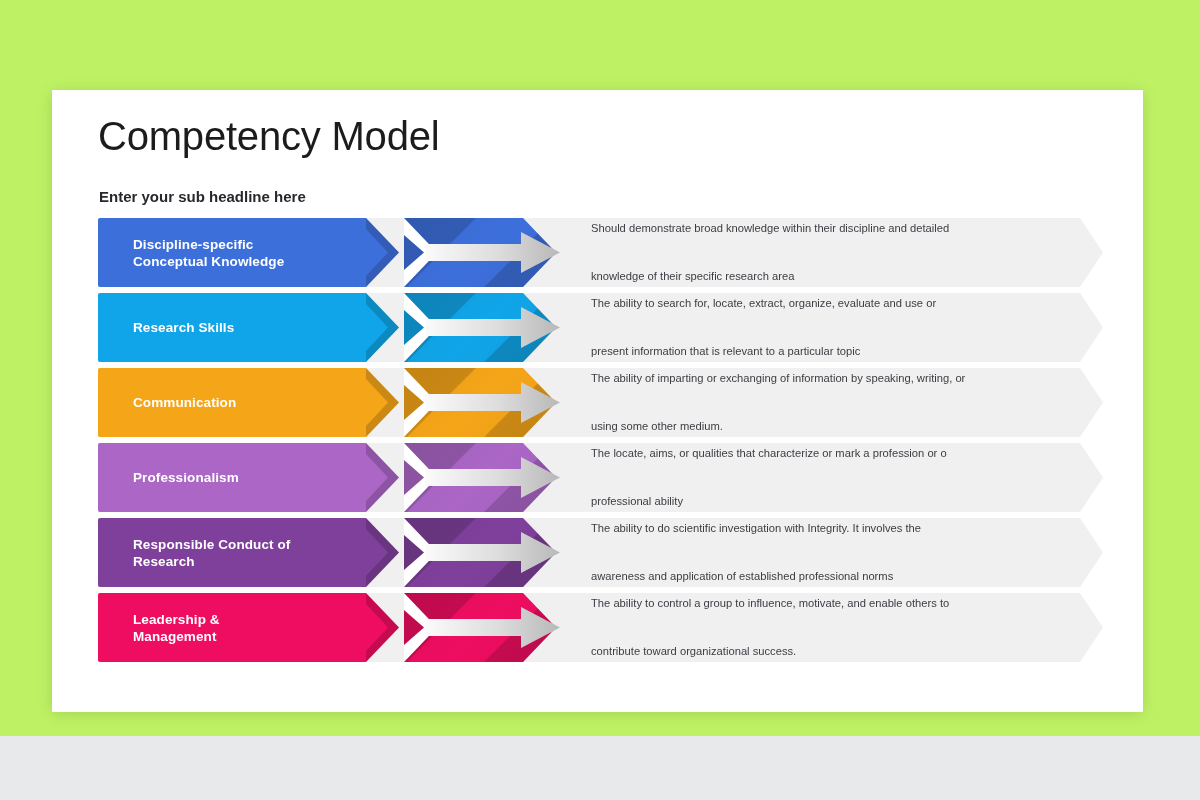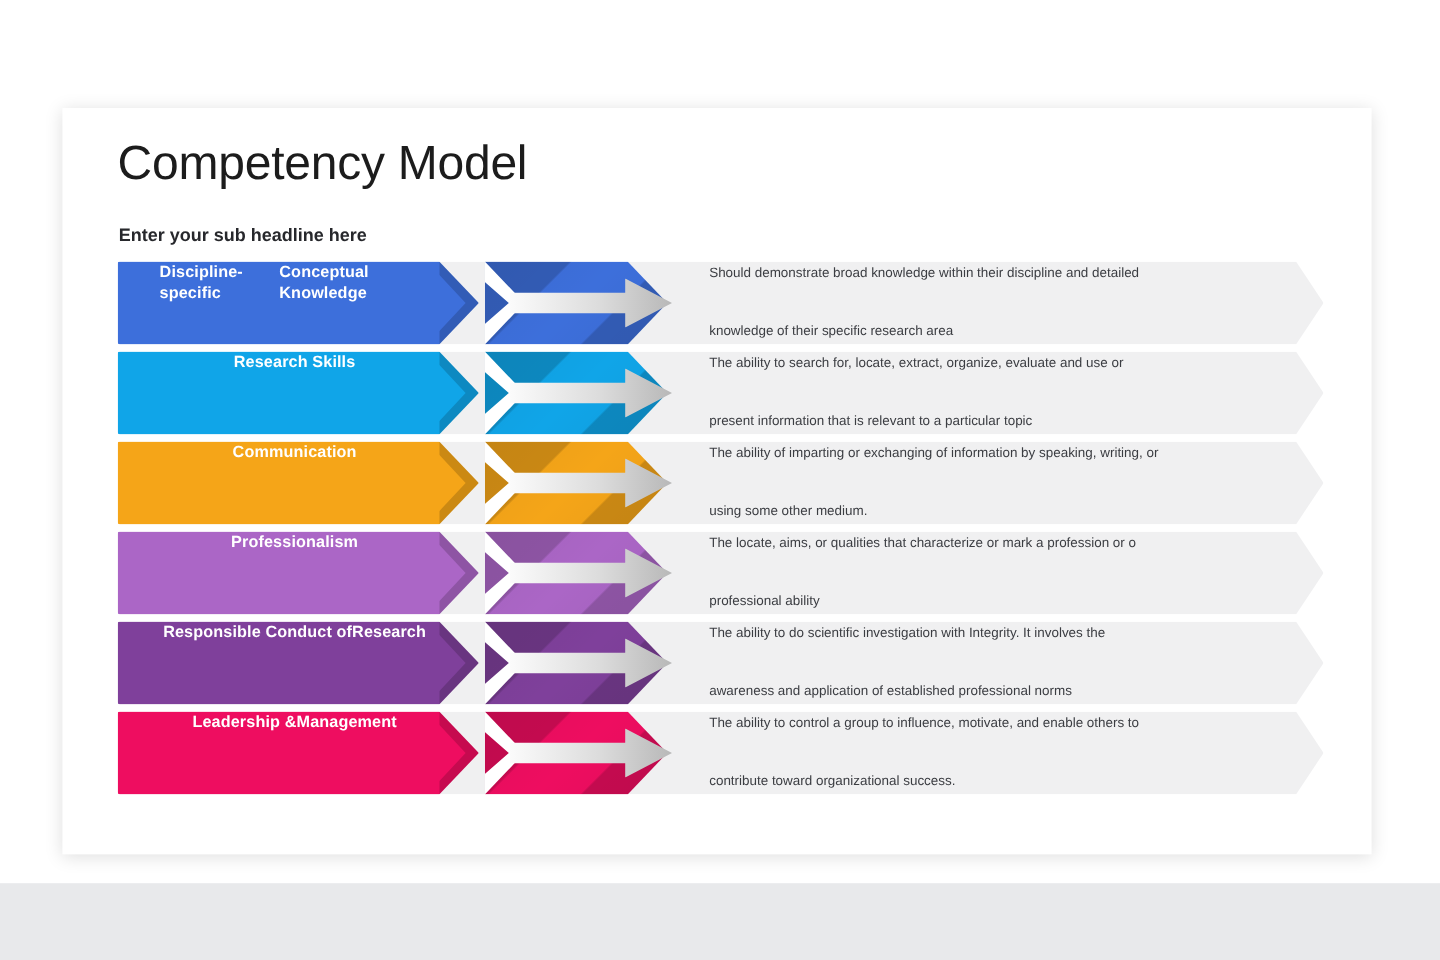--- a/index.html
+++ b/index.html
@@ -9,21 +9,21 @@
     width: 1200px;
     height: 800px;
     overflow: hidden;
     font-family: "Liberation Sans", sans-serif;
   }
 
   #stage {
     position: relative;
     width: 1200px;
     height: 736px;
-    background: #ffffff;
+    background: #bef264;
   }
 
   
   #slide-card {
     position: absolute;
     left: 52px;
     top: 90px;
     width: 1091px;
     height: 622px;
     background: #ffffff;
@@ -129,21 +129,21 @@
     background: rgba(0,0,0,0.17);
   }
 
   .bar-label {
     position: absolute;
     left: 35px;
     top: 0;
     height: 69px;
     width: 225px;
     display: flex;
-    flex-direction: row;
+    flex-direction: column;
     justify-content: center;
     color: #ffffff;
     font-size: 13.5px;
     font-weight: bold;
     line-height: 17px;
     letter-spacing: 0.1px;
   }
   .bar-label span { display: block; }
 
   

